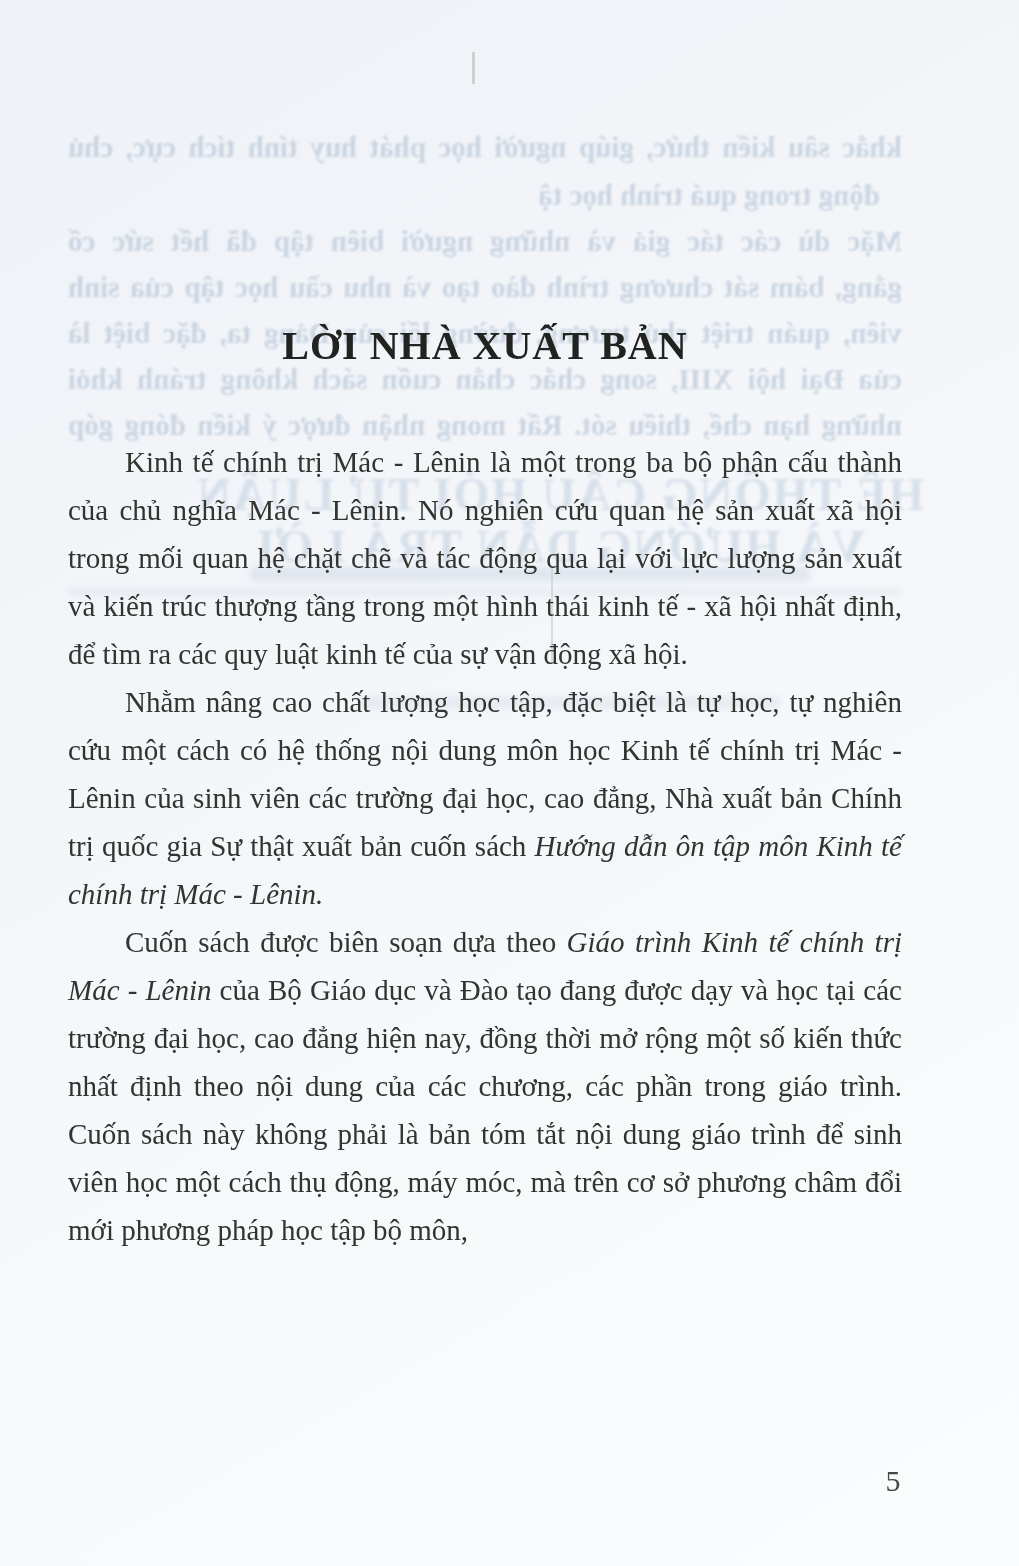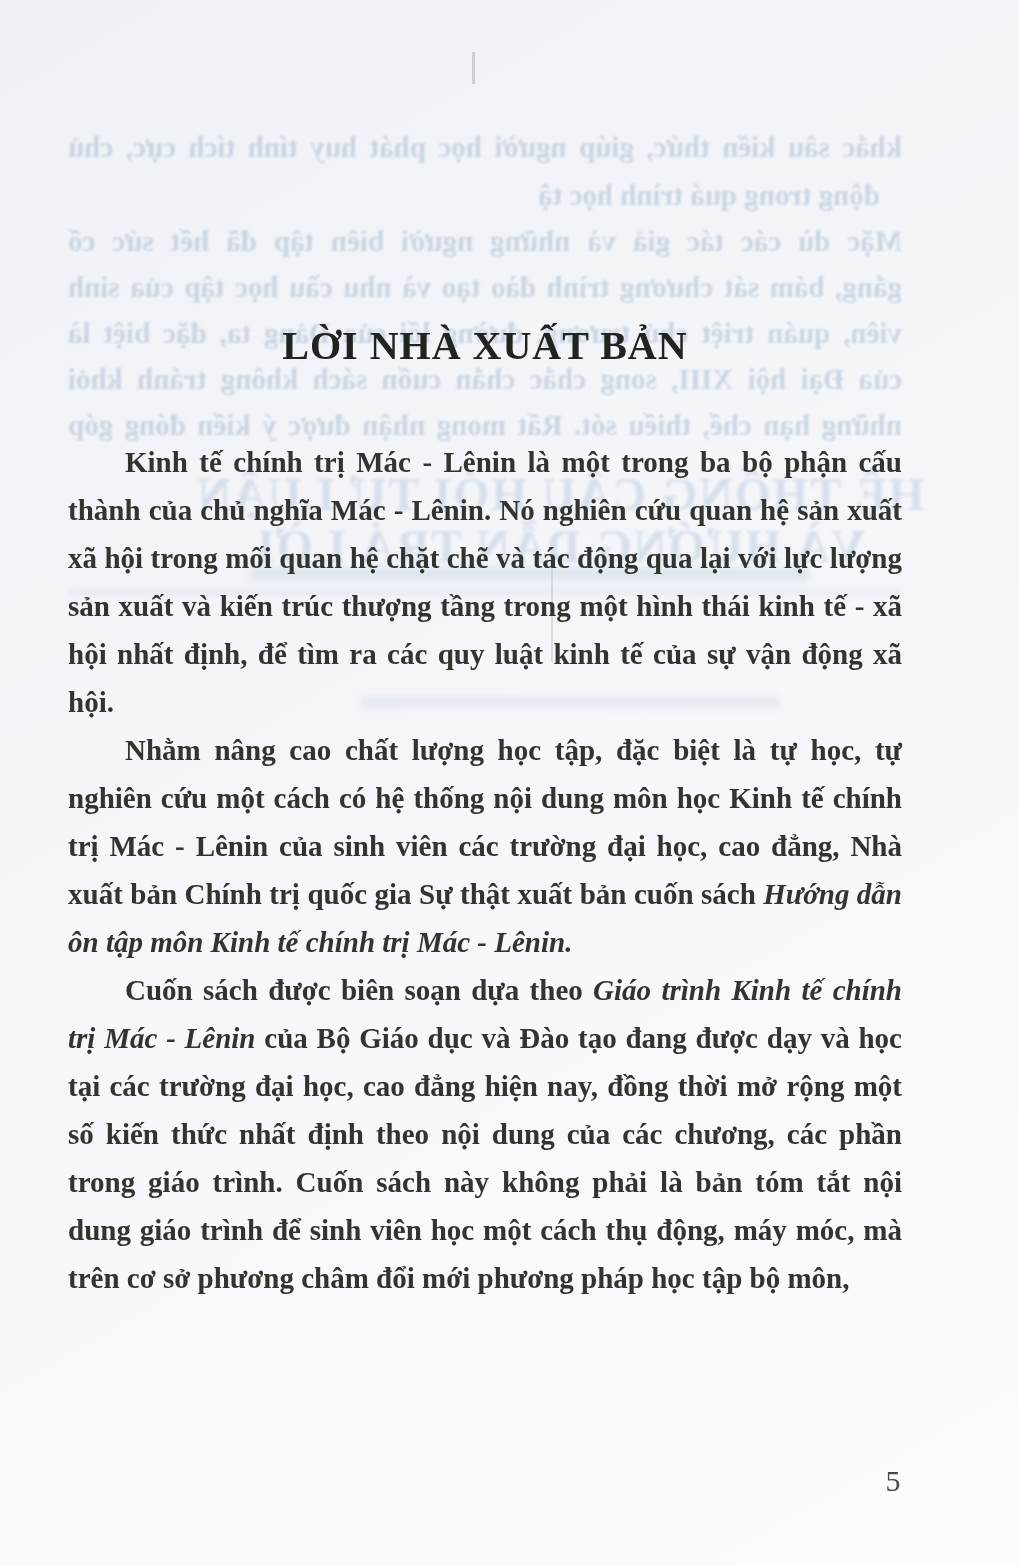--- a/index.html
+++ b/index.html
@@ -95,21 +95,21 @@
   .body-text {
     position: absolute;
     left: 68px; top: 438px;
     width: 834px;
     z-index: 2;
     font-size: 29px;
     line-height: 48px;
     color: #31342f;
     text-align: justify;
   }
-  .body-text p { margin: 0; text-indent: 57px; font-weight: bold; }
+  .body-text p { margin: 0; text-indent: 57px; }
   .body-text i { font-style: italic; }
 
   .page-number {
     position: absolute;
     left: 868px; top: 1464px;
     width: 50px;
     text-align: center;
     font-size: 30px;
     color: #454a45;
     z-index: 2;

